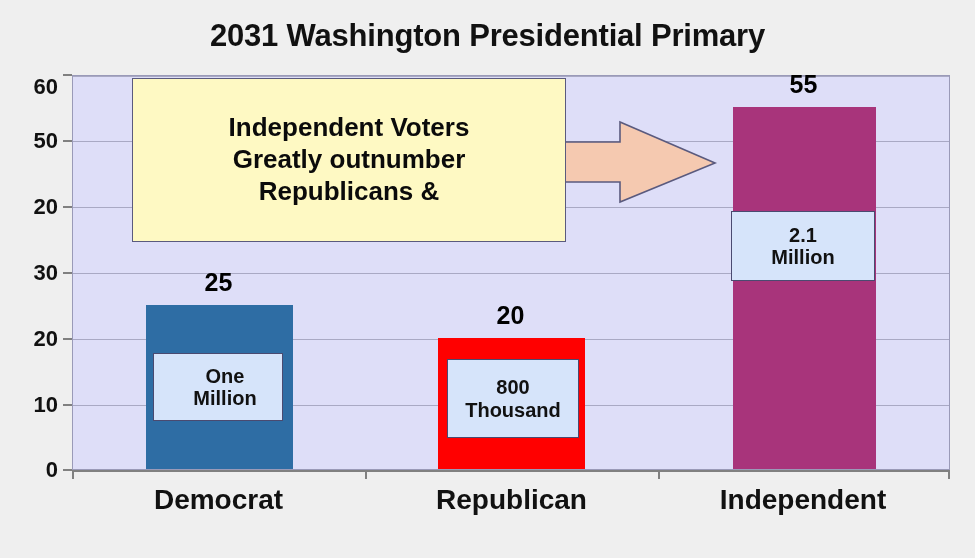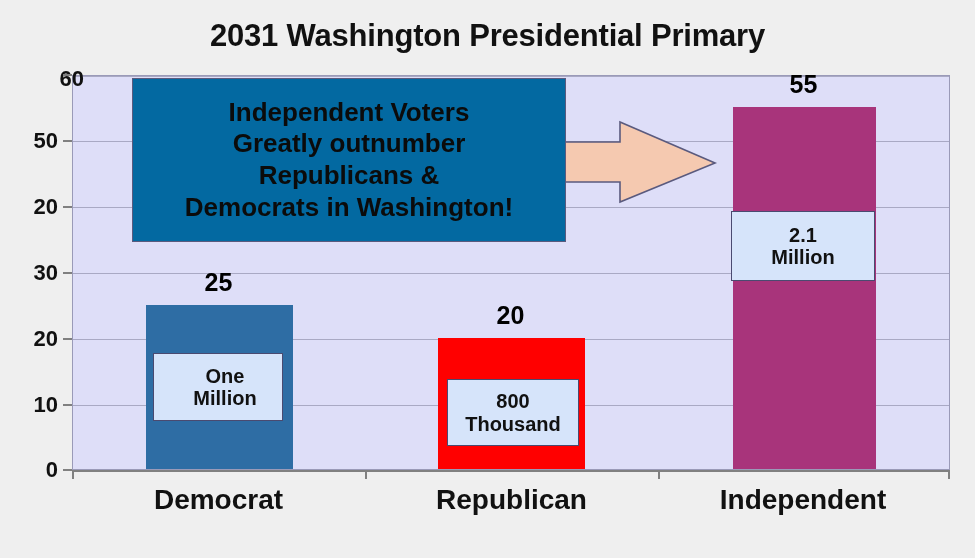--- a/index.html
+++ b/index.html
@@ -81,21 +81,21 @@
     position:absolute;top:484px;
     text-align:center;
     font-size:28px;font-weight:bold;color:#111;
     white-space:nowrap;
   }
 
   
   #callout{
     position:absolute;
     left:132px;top:78px;width:434px;height:164px;
-    background:#0369a1;
+    background:#fef9c3;
     border:1px solid #5a5a7e;
     box-sizing:border-box;
     display:flex;flex-direction:column;
     align-items:center;justify-content:center;
     font-size:26px;font-weight:bold;color:#0b0b0b;
     line-height:1.22;
     text-align:center;
   }
   #callout span{display:block;white-space:nowrap;}
   #callout-arrow{
@@ -121,35 +121,35 @@
 
     <div class="bar" style="left:73px;width:147px;height:164px;background:#2e6da4;">
     </div>
     <div class="bar-note" style="left:80px;top:277px;width:130px;height:68px;padding-left:14px;">
       <span>One</span>
       <span>Million</span>
     </div>
 
     <div class="bar" style="left:365px;width:147px;height:131px;background:#ff0000;">
     </div>
-    <div class="bar-note" style="left:374px;top:303px;width:132px;height:67px;">
+    <div class="bar-note" style="left:374px;top:283px;width:132px;height:79px;">
       <span>800</span>
       <span>Thousand</span>
     </div>
 
     <div class="bar" style="left:660px;width:143px;height:362px;background:#a8347b;">
     </div>
     <div class="bar-note" style="left:658px;top:135px;width:144px;height:70px;">
       <span>2.1</span>
       <span>Million</span>
     </div>
   </div>
 
   <div id="yaxis-labels">
-    <div class="ylabel" style="top:4px;padding-left:26px;">60</div>
+    <div class="ylabel" style="top:12px;">60</div>
     <div class="ytickmark" style="top:0px;"></div>
     <div class="ylabel" style="top:66px;">50</div>
     <div class="ytickmark" style="top:66px;"></div>
     <div class="ylabel" style="top:132px;">20</div>
     <div class="ytickmark" style="top:132px;"></div>
     <div class="ylabel" style="top:198px;">30</div>
     <div class="ytickmark" style="top:198px;"></div>
     <div class="ylabel" style="top:264px;">20</div>
     <div class="ytickmark" style="top:264px;"></div>
     <div class="ylabel" style="top:330px;">10</div>
@@ -173,16 +173,15 @@
   <div class="xlabel" style="left:658px;width:290px;">Independent</div>
 
   <svg id="callout-arrow" viewBox="0 0 158 88" xmlns="http://www.w3.org/2000/svg">
     <polygon points="2,24 60,24 60,4 155,45 60,84 60,64 2,64" fill="#f5c9b0" stroke="#5a5a7e" stroke-width="1.6" stroke-linejoin="miter"></polygon>
   </svg>
 
   <div id="callout">
     <span>Independent Voters</span>
     <span>Greatly outnumber</span>
     <span>Republicans &amp;</span>
-    <span>Democrats in Washington!</span>
   </div>
 
 </div>
 
 </body></html>

